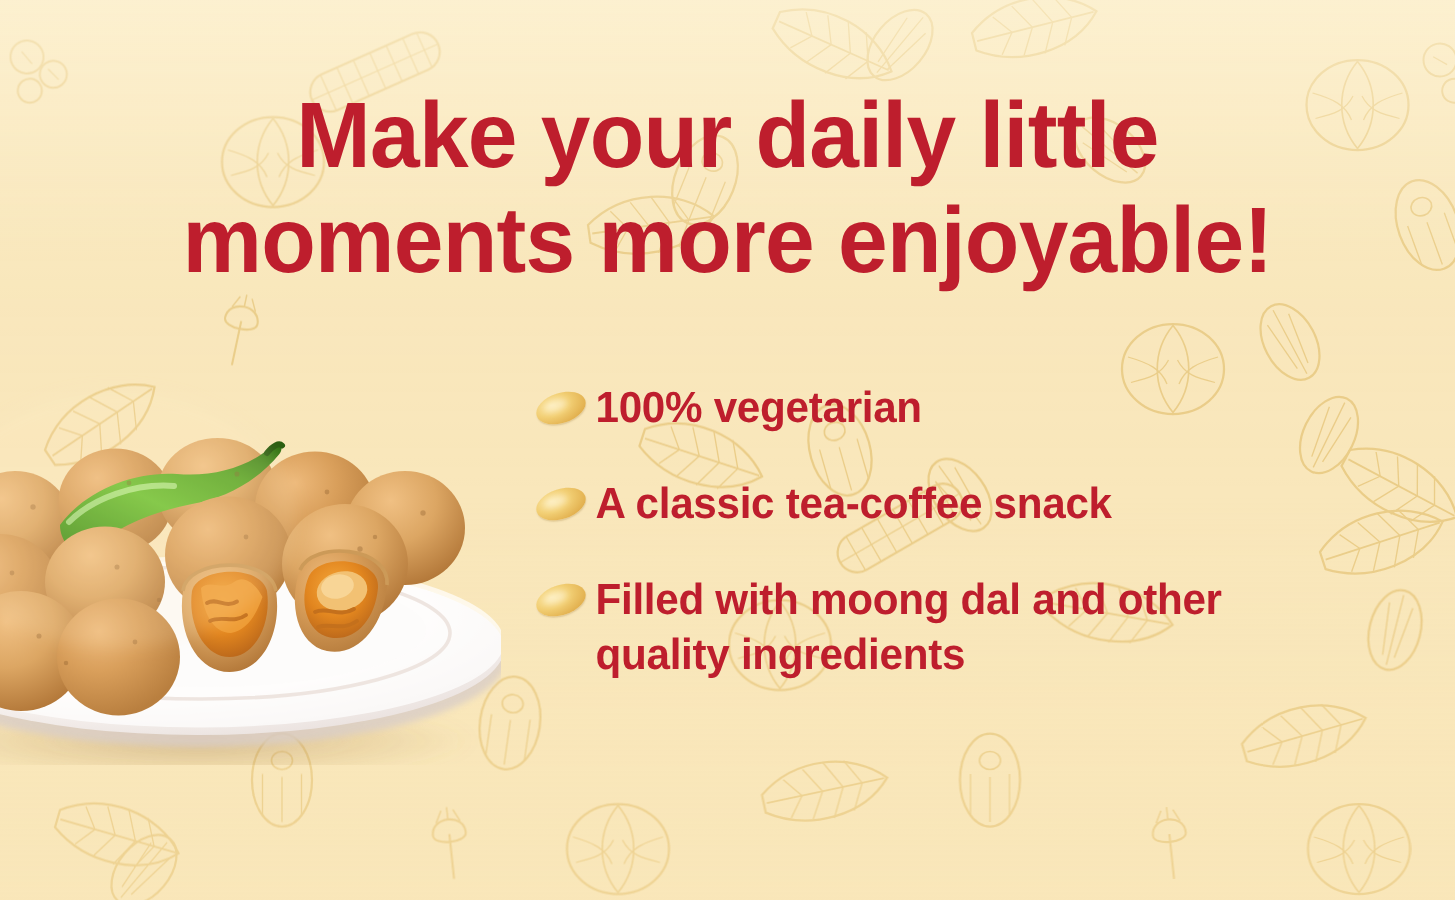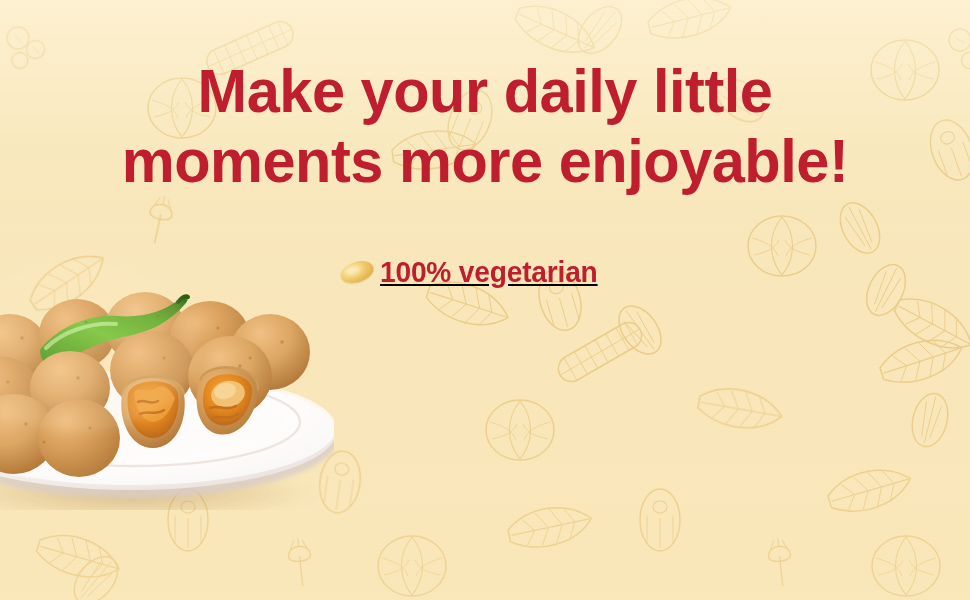--- a/index.html
+++ b/index.html
@@ -49,23 +49,22 @@
     font-weight:700;
     letter-spacing:-.5px;
     transform:scaleX(.96);
     transform-origin:50% 0;
   }
   #headline .hl-line { display:block; white-space:nowrap; }
 
   
   #benefits {
     position:absolute;
-    left:340px; top:254px; width:565px;
+    left:357px; top:254px; width:565px;
     z-index:5;
-    text-decoration:underline;
   }
   .benefit {
     position:relative;
     min-height:58px;
     padding-left:40px;
     margin-bottom:6px;
   }
   .benefit:last-child { margin-bottom:0; }
 
   .benefit-text {
@@ -213,20 +212,28 @@
   <h1 id="headline">
     <span class="hl-line">Make your daily little</span>
     <span class="hl-line">moments more enjoyable!</span>
   </h1>
 
   <ul id="benefits" style="list-style:none;">
     <li class="benefit">
       <span class="bullet-almond"></span>
       <span class="benefit-text">100% vegetarian</span>
     </li>
+    <li class="benefit">
+      <span class="bullet-almond"></span>
+      <span class="benefit-text">A classic tea-coffee snack</span>
+    </li>
+    <li class="benefit">
+      <span class="bullet-almond"></span>
+      <span class="benefit-text">Filled with moong dal and other quality ingredients</span>
+    </li>
   </ul>
 
   <div id="food-photo">
     <svg viewBox="0 0 352 268" xmlns="http://www.w3.org/2000/svg">
       <defs>
         <radialGradient id="gPlate" cx="38%" cy="30%" r="80%">
           <stop offset="0%" stop-color="#ffffff"></stop>
           <stop offset="62%" stop-color="#fbf7f4"></stop>
           <stop offset="100%" stop-color="#e7dedb"></stop>
         </radialGradient>

